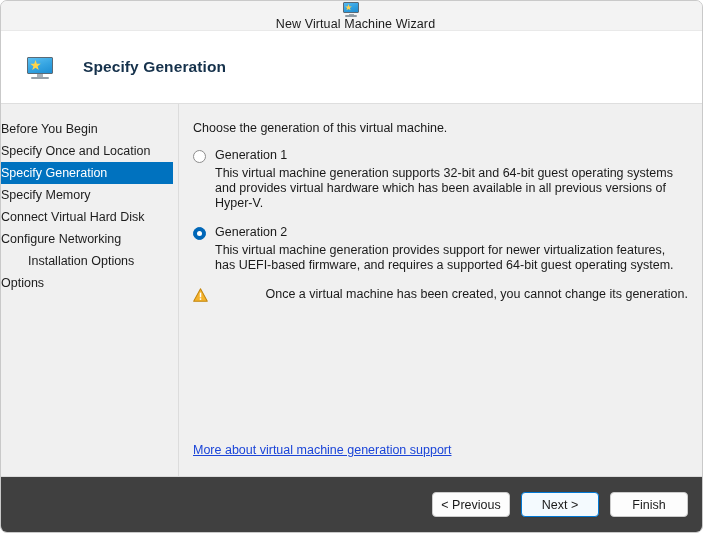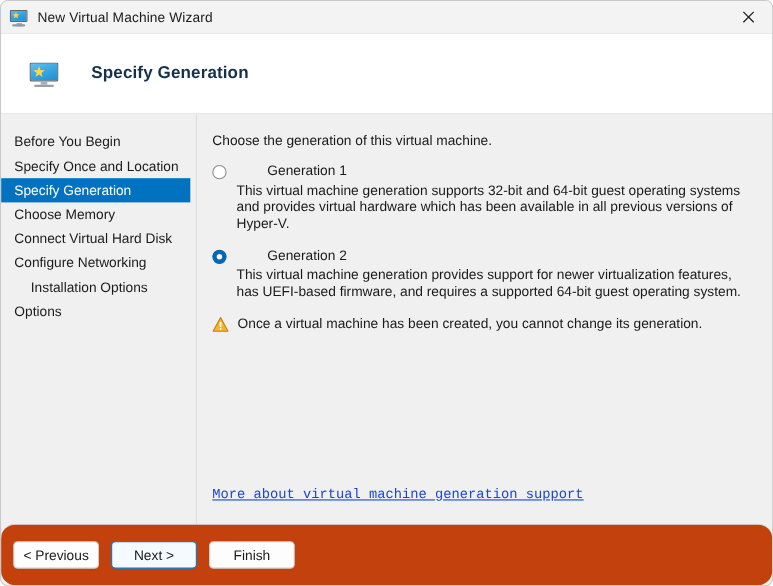--- a/index.html
+++ b/index.html
@@ -26,20 +26,21 @@
 
   
   .titlebar {
     height: 30px;
     min-height: 30px;
     background: #f3f3f3;
     display: flex;
     align-items: center;
     padding-left: 8px;
     border-bottom: 1px solid #e9e9e9;
+    flex-direction: column;
   }
   .titlebar-icon {
     width: 16px; height: 16px;
     margin-right: 9px;
     position: relative;
     flex: 0 0 auto;
   }
   .mon {
     position: absolute;
     left: 0; top: 1px;
@@ -148,21 +149,20 @@
     width: 178px;
     min-width: 178px;
     background: #f0f0f0;
     border-right: 1px solid #dcdcdc;
     padding-top: 14px;
   }
   .side-item {
     height: 22px;
     display: flex;
     align-items: center;
-    padding-left: 12px;
     font-size: 12.5px;
     color: #1c1c1c;
     white-space: nowrap;
     cursor: default;
     width: 172px;
   }
   .side-item.indent { padding-left: 27px; }
   .side-item.selected {
     background: #0072bf;
     color: #ffffff;
@@ -177,21 +177,20 @@
   .intro {
     font-size: 12.5px;
     color: #1a1a1a;
     margin: 2px 0 13px 0;
   }
 
   .option-row {
     display: flex;
     align-items: flex-start;
     margin-bottom: 1px;
-    gap: 28px;
   }
   .radio {
     width: 13px; height: 13px;
     border-radius: 50%;
     border: 1px solid #8d8d8d;
     background: #ffffff;
     flex: 0 0 auto;
     margin-top: 2px;
     margin-right: 9px;
     position: relative;
@@ -220,56 +219,55 @@
     color: #1a1a1a;
     line-height: 15px;
     margin: 3px 0 14px 22px;
     max-width: 483px;
   }
 
   .warning-row {
     display: flex;
     align-items: flex-start;
     margin: 4px 0 0 0;
+    justify-content: space-between;
   }
   .warn-icon {
     width: 15px; height: 14px;
     flex: 0 0 auto;
     margin-right: 8px;
     margin-top: 1px;
   }
   .warn-text {
     font-size: 12.5px;
     color: #1a1a1a;
   }
 
   .link-wrap {
     position: absolute;
     left: 14px;
     bottom: 18px;
-    font-family: Liberation Mono, monospace;
   }
   .link {
     font-size: 12.5px;
     color: #1b45d8;
     text-decoration: underline;
     cursor: default;
   }
 
   
   .footer {
     height: 56px;
     min-height: 56px;
-    background: #c2410c;
+    background: #404040;
     border-top: 1px solid #dcdcdc;
     display: flex;
     align-items: center;
-    justify-content: flex-start;
+    justify-content: flex-end;
     padding-right: 14px;
-    border-radius: 13px;
   }
   .btn {
     width: 78px;
     height: 25px;
     margin-left: 11px;
     background: #fdfdfd;
     border: 1px solid #cccccc;
     border-radius: 4px;
     font-family: "Liberation Sans", sans-serif;
     font-size: 12.5px;
@@ -324,21 +322,21 @@
       <div class="side-item">
         <span>Before You Begin</span>
       </div>
       <div class="side-item">
         <span>Specify Once and Location</span>
       </div>
       <div class="side-item selected">
         <span>Specify Generation</span>
       </div>
       <div class="side-item">
-        <span>Choose Memory</span>
+        <span>Specify Memory</span>
       </div>
       <div class="side-item">
         <span>Connect Virtual Hard Disk</span>
       </div>
       <div class="side-item">
         <span>Configure Networking</span>
       </div>
       <div class="side-item indent">
         <span>Installation Options</span>
       </div>

